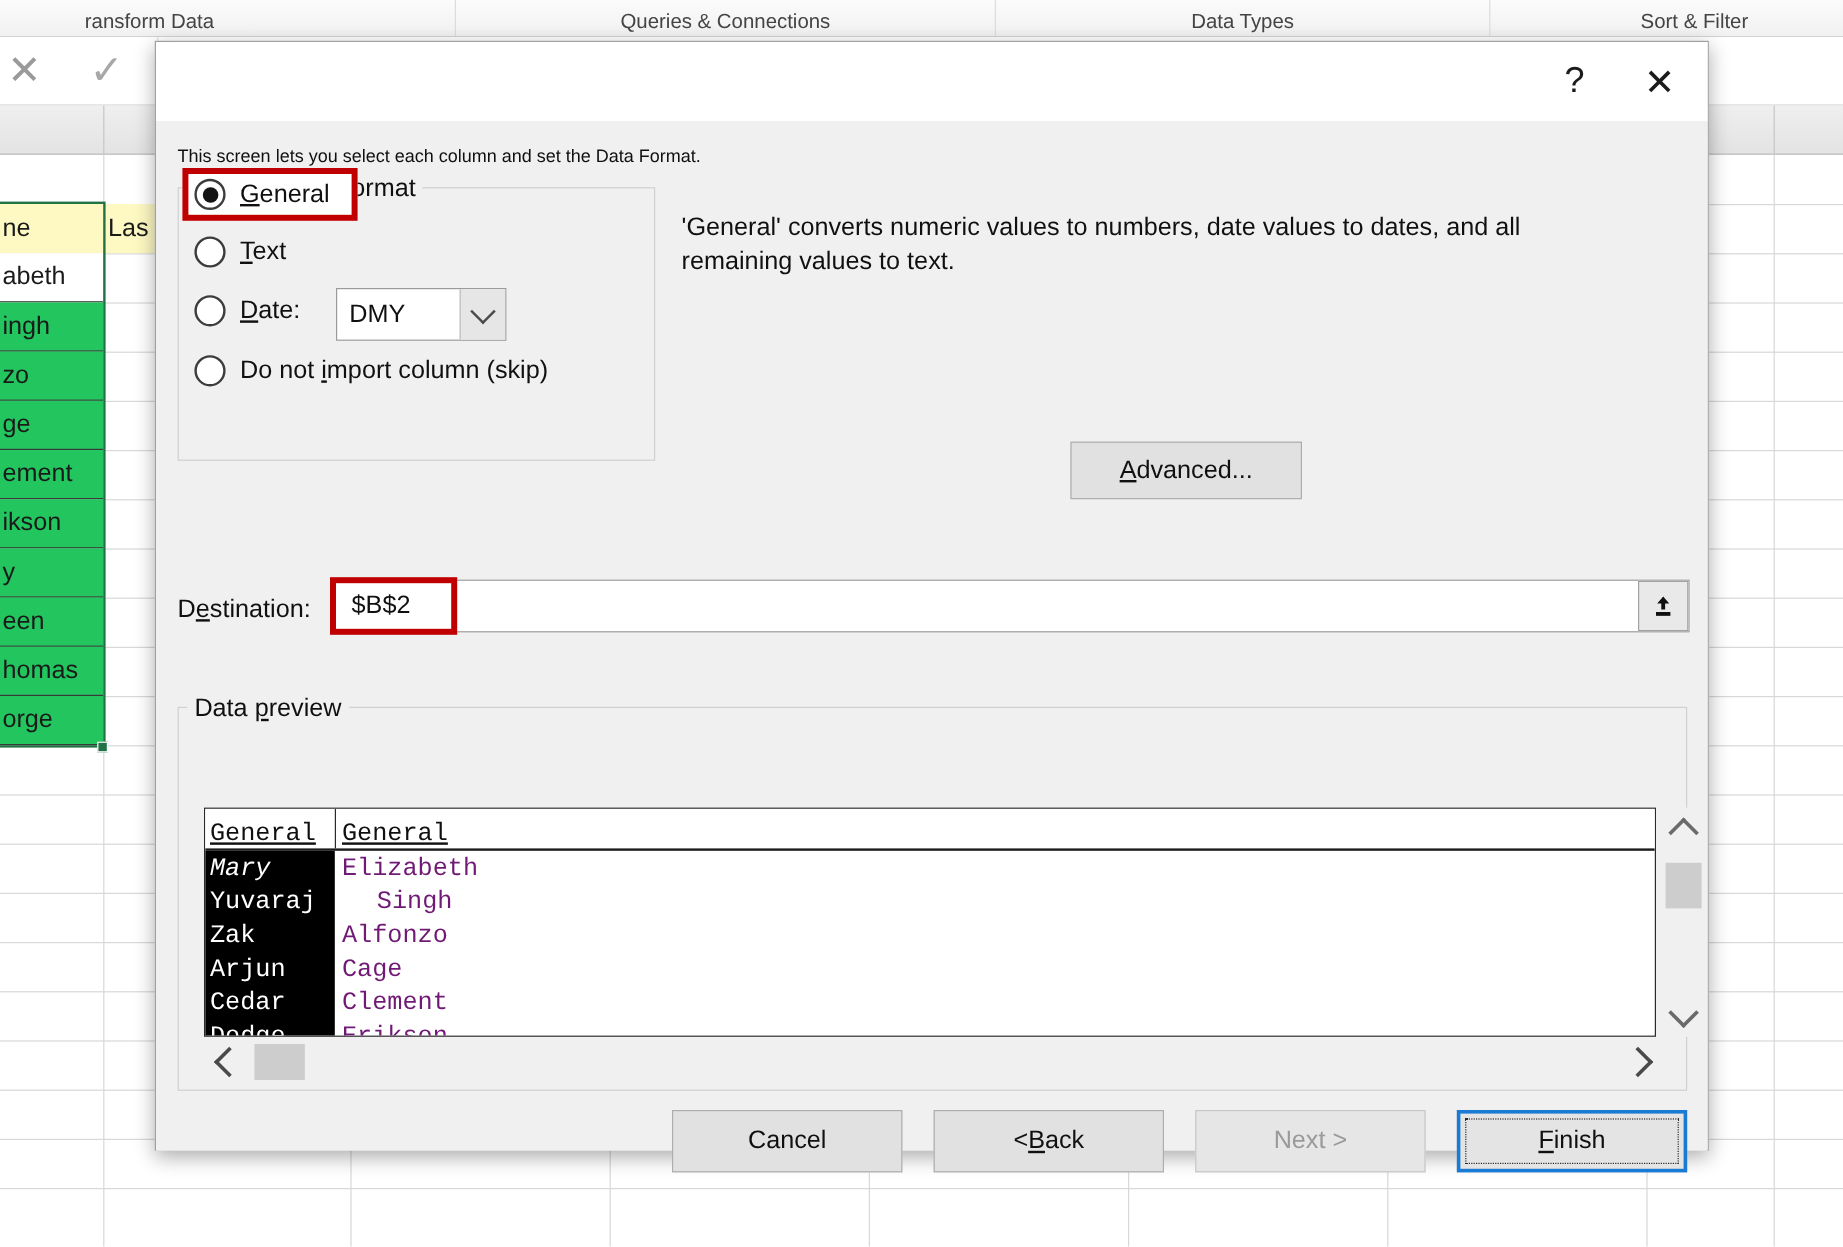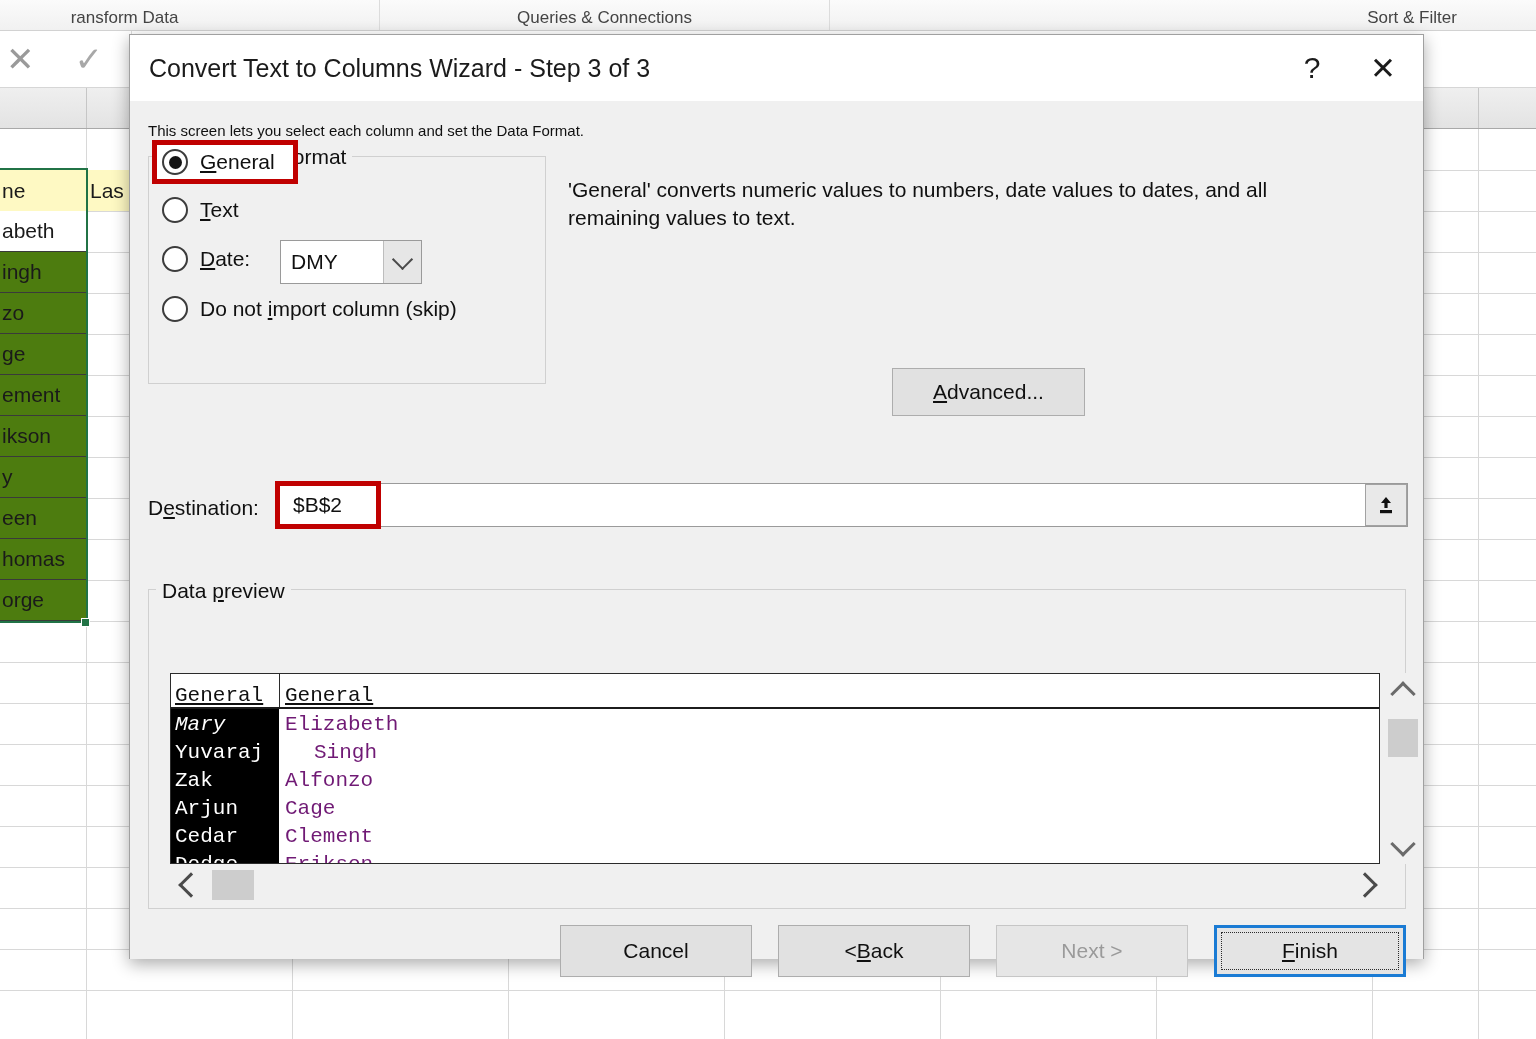--- a/index.html
+++ b/index.html
@@ -49,21 +49,21 @@
   .gridline-h{position:absolute;left:0;width:1536px;height:1px;background:#d8d8d8;}
   .gridline-v{position:absolute;top:0;width:1px;height:910px;background:#d8d8d8;}
 
   .xcell{
     position:absolute;box-sizing:border-box;
     font-size:21px;color:#1a1a1a;
     display:flex;align-items:center;
     padding-left:2px;white-space:nowrap;overflow:hidden;
   }
   .xcell.header{background:#fef9c3;font-weight:normal;}
-  .xcell.sel{background:#4d7c0f;border-bottom:1px solid #3a3a3a;}
+  .xcell.sel{background:#22c55e;border-bottom:1px solid #3a3a3a;}
   .xcell.active{background:#ffffff;border-bottom:1px solid #3a3a3a;}
 
   .sel-border{position:absolute;border:2px solid #217346;box-sizing:border-box;pointer-events:none;}
   .sel-handle{position:absolute;width:9px;height:9px;background:#217346;border:1px solid #fff;box-sizing:border-box;}
 
   
   #dialog{
     position:absolute;left:129px;top:34px;width:1295px;height:925px;
     background:#f0f0f0;
     border:1px solid #a0a0a0;
@@ -218,20 +218,21 @@
   .btn-finish{left:1084px;}
 </style>
 </head>
 <body>
 
 <div id="excel-bg">
 
   <div class="ribbon">
     <div class="ribbon-group rg0">ransform Data</div>
     <div class="ribbon-group rg1">Queries &amp; Connections</div>
+    <div class="ribbon-group rg2">Data Types</div>
     <div class="ribbon-group rg3">Sort &amp; Filter</div>
   </div>
 
   <div class="formula-bar">
     <div class="fb-icons">
       <span class="fb-x">✕</span>
       <span class="fb-check">✓</span>
     </div>
   </div>
 
@@ -291,21 +292,20 @@
   <div class="xcell sel" style="left:0;top:539px;width:86px;height:41px;">homas</div>
   <div class="xcell sel" style="left:0;top:580px;width:86px;height:41px;">orge</div>
 
   <div class="sel-border" style="left:-4px;top:168px;width:92px;height:455px;"></div>
   <div class="sel-handle" style="left:81px;top:618px;"></div>
 </div>
 
 <div id="dialog">
 
   <div class="titlebar">
-    <div class="dlg-title">Convert Text to Columns Wizard - Step 3 of 3</div>
     <div class="title-btns">
       <div class="tbtn">?</div>
       <div class="tbtn close">✕</div>
     </div>
   </div>
 
   <div class="dlg-body">
 
     <div class="intro">This screen lets you select each column and set the Data Format.</div>
 

